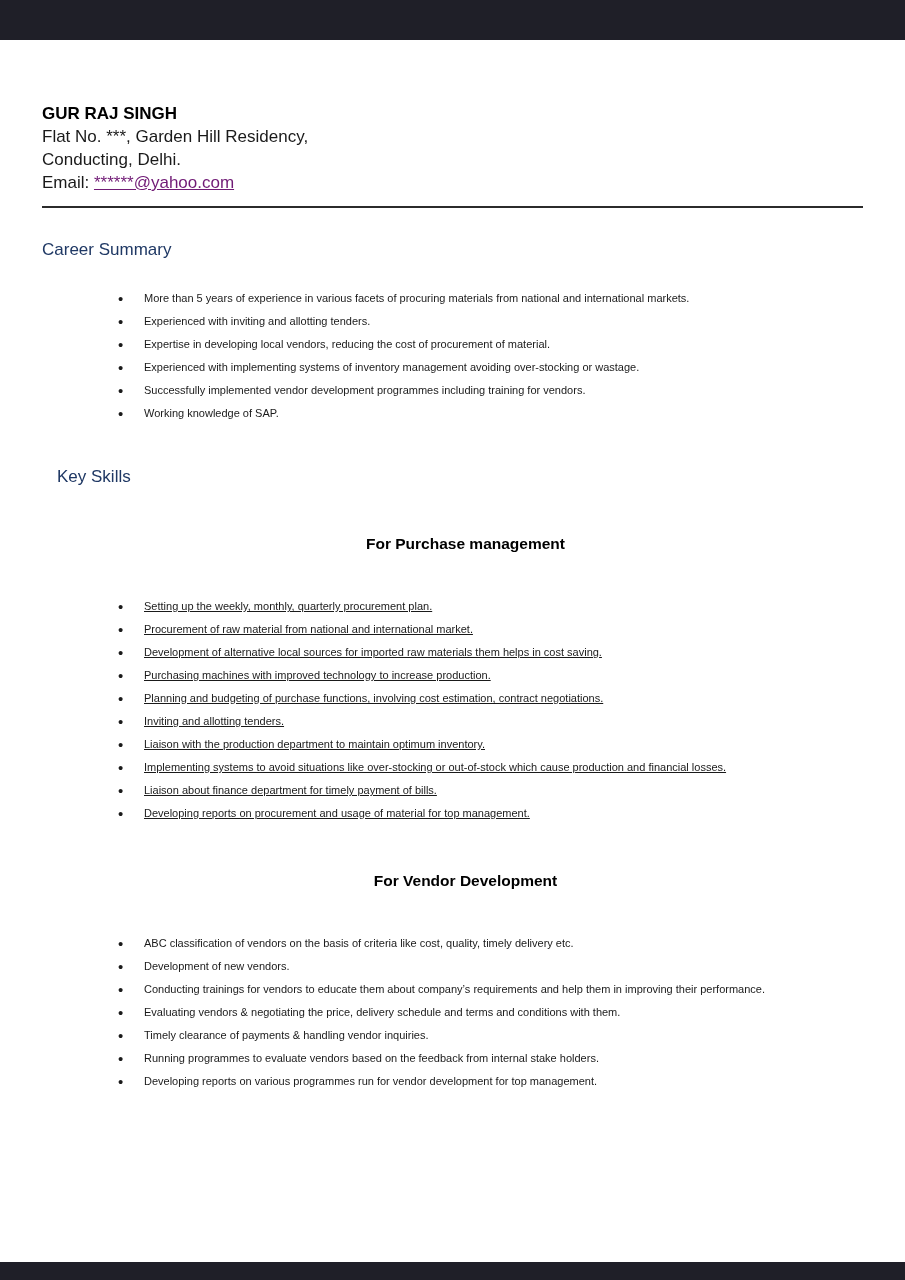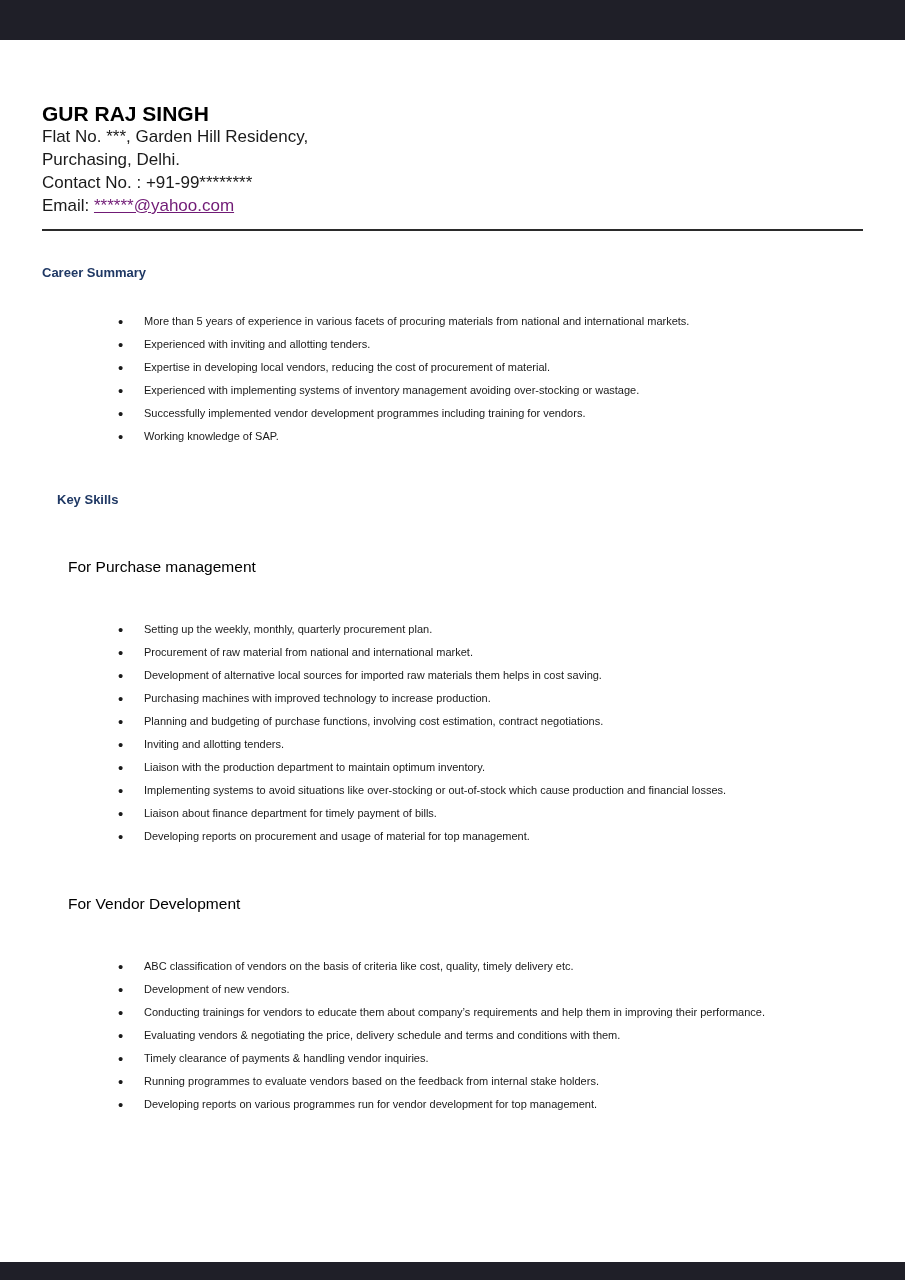--- a/index.html
+++ b/index.html
@@ -28,57 +28,58 @@
     background: #1f1f28;
   }
   .content {
     position: absolute;
     top: 40px;
     left: 0; right: 0;
     padding: 62px 42px 0 42px;
     box-sizing: border-box;
   }
   .name {
-    font-size: 21px;
+    font-size: 17px;
     font-weight: bold;
     color: #000;
     line-height: 23px;
   }
   .hline {
     font-size: 17px;
     line-height: 23px;
     color: #1a1a1a;
   }
   .email {
     color: #701a75;
     text-decoration: underline;
   }
   .rule {
     border: none;
     border-top: 2px solid #2b2b2b;
     margin: 12px 0 0 0;
     height: 0;
   }
   h2.section-title {
-    font-size: 13px;
-    font-weight: bold;
+    font-size: 17px;
+    font-weight: normal;
     color: #1f3864;
     margin: 30px 0 26px 0;
     line-height: 23px;
   }
   h2.section-title.key-skills {
     margin-top: 40px;
     margin-left: 15px;
   }
   h3.subheading {
     font-size: 15.5px;
-    font-weight: normal;
+    font-weight: bold;
     color: #000;
     margin: 44px 0 40px 26px;
     line-height: 23px;
+    text-align: center;
   }
   ul.bullets {
     list-style: none;
     margin: 0;
     padding: 0 0 0 83px;
   }
   ul.bullets li {
     position: relative;
     font-size: 11px;
     line-height: 23px;
@@ -92,34 +93,34 @@
     left: -26px;
     top: 0;
     font-size: 15px;
     color: #1a1a1a;
   }
   ul.bullets.career {
     margin-bottom: 8px;
   }
   ul.bullets.purchase {
     margin-bottom: 0;
+    text-decoration: underline;
   }
 </style>
 </head>
 <body>
 
 <div class="top-bar"></div>
 
 <div class="content">
 
   <header>
     <div class="name">GUR RAJ SINGH</div>
     <div class="hline">Flat No. ***, Garden Hill Residency,</div>
-    <div class="hline">Purchasing, Delhi.</div>
-    <div class="hline">Contact No. : +91-99********</div>
+    <div class="hline">Conducting, Delhi.</div>
     <div class="hline"><span>Email: </span><a class="email" href="#">******@yahoo.com</a></div>
     <div class="rule"></div>
   </header>
 
   <h2 class="section-title">Career Summary</h2>
 
   <ul class="bullets career">
     <li>More than 5 years of experience in various facets of procuring materials from national and international markets.</li>
     <li>Experienced with inviting and allotting tenders.</li>
     <li>Expertise in developing local vendors, reducing the cost of procurement of material.</li>

